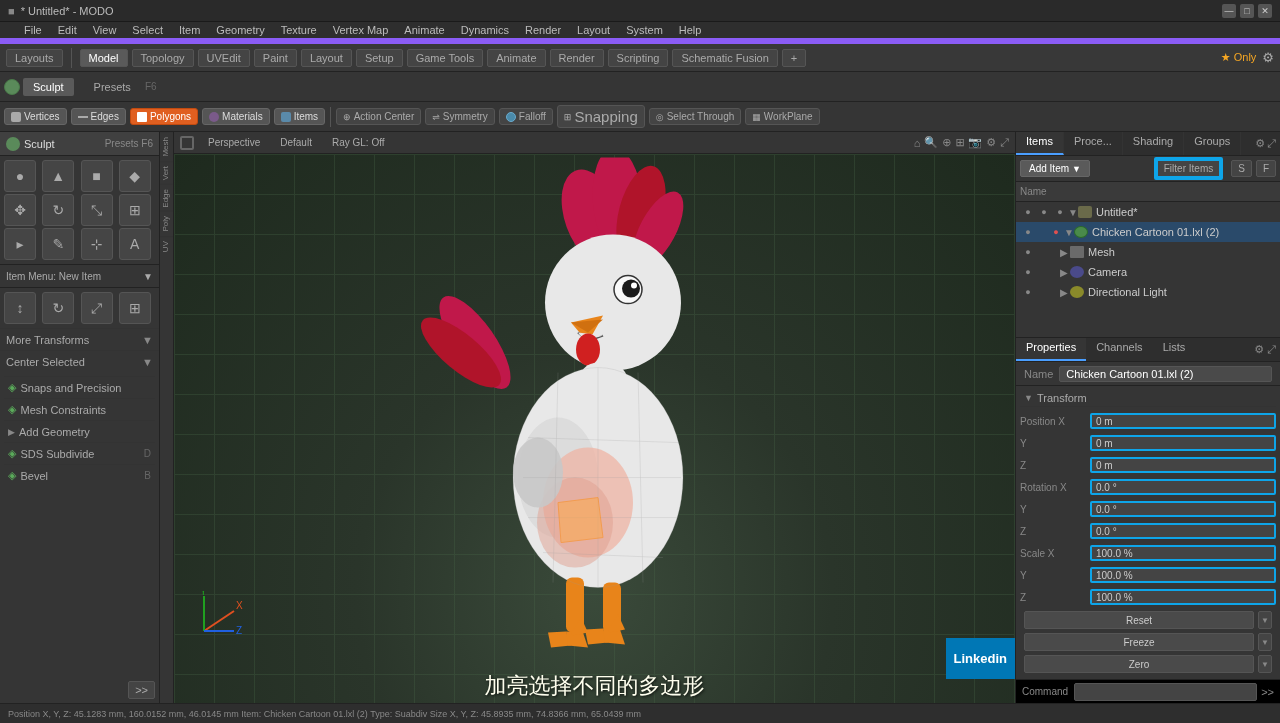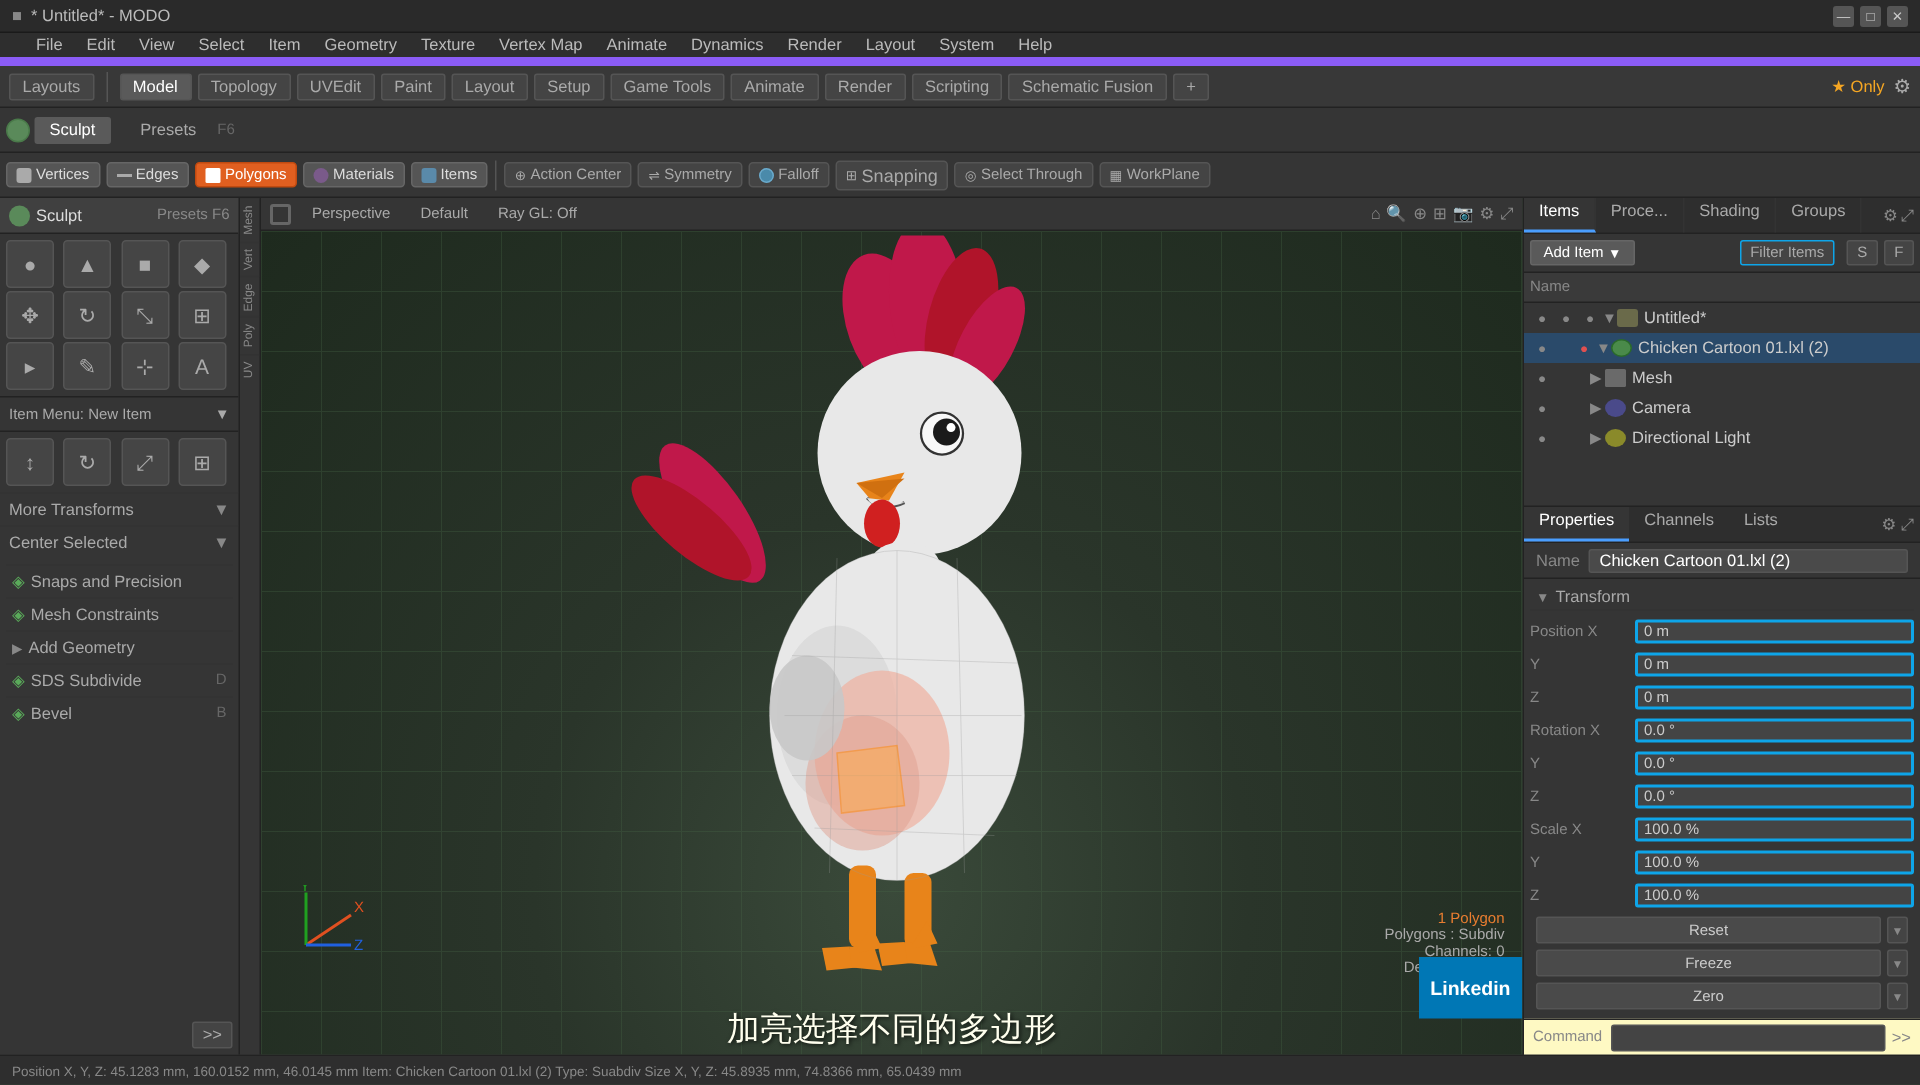--- a/index.html
+++ b/index.html
@@ -88,21 +88,21 @@
     
     #right-tabs { height: 24px; display: flex; background: #2e2e2e; border-bottom: 1px solid #222; }
     .right-tab { padding: 3px 10px; font-size: 11px; color: #aaa; cursor: pointer; border-right: 1px solid #333; }
     .right-tab-active { background: #353535; color: #fff; border-bottom: 2px solid #4a9eff; }
     #right-tab-controls { margin-left: auto; display: flex; align-items: center; padding: 0 4px; gap: 2px; }
     
     
     #items-toolbar { height: 26px; display: flex; align-items: center; padding: 0 4px; gap: 4px; border-bottom: 1px solid #222; }
     .items-tool-btn { padding: 2px 6px; font-size: 10px; color: #aaa; cursor: pointer; background: #444; border-radius: 2px; border: 1px solid #555; }
     .add-item-btn { padding: 2px 8px; font-size: 10px; color: #fff; cursor: pointer; background: #5a5a5a; border-radius: 2px; border: 1px solid #666; display: flex; align-items: center; gap: 3px; }
-    .filter-items-btn { padding: 2px 6px; font-size: 10px; color: #aaa; cursor: pointer; background: #444; border-radius: 2px; border: 1px solid #0ea5e9; margin-left: auto; }
+    .filter-items-btn { padding: 2px 6px; font-size: 10px; color: #aaa; cursor: pointer; background: #444; border-radius: 2px; border: 4px solid #0ea5e9; margin-left: auto; }
     
     
     #items-colheader { height: 20px; display: flex; align-items: center; padding: 0 4px; border-bottom: 1px solid #222; background: #3a3a3a; }
     .items-col { font-size: 10px; color: #888; }
     .items-col-name { flex: 1; }
     
     
     #scene-tree { flex: 1; overflow-y: auto; }
     .tree-row { height: 20px; display: flex; align-items: center; padding: 0 4px; cursor: pointer; }
     .tree-row-selected { background: #2a4a6a; }
@@ -127,21 +127,21 @@
     .prop-row { height: 20px; display: flex; align-items: center; margin-bottom: 2px; }
     .prop-label { width: 70px; font-size: 10px; color: #888; padding-right: 6px; }
     .prop-field { flex: 1; height: 16px; background: #444; border: 2px solid #0ea5e9; border-radius: 2px; display: flex; align-items: center; padding: 0 4px; font-size: 10px; color: #ccc; position: relative; }
     .prop-field-arrows { position: absolute; right: 0; top: 0; bottom: 0; display: flex; flex-direction: column; width: 10px; }
     
     
     .action-row { height: 22px; display: flex; align-items: center; padding: 0 4px; gap: 4px; }
     .action-btn { flex: 1; height: 18px; background: #4a4a4a; border: 1px solid #555; border-radius: 2px; font-size: 10px; color: #ccc; cursor: pointer; display: flex; align-items: center; justify-content: center; }
 
     
-    #command-bar { height: 24px; display: flex; align-items: center; padding: 0 6px; border-top: 1px solid #222; background: #fef9c3; }
+    #command-bar { height: 24px; display: flex; align-items: center; padding: 0 6px; border-top: 1px solid #222; background: #000000; }
     .command-label { font-size: 10px; color: #888; margin-right: 6px; }
     .command-input { flex: 1; height: 18px; background: #444; border: 1px solid #555; border-radius: 2px; font-size: 10px; color: #ccc; padding: 0 4px; }
     #linkedin-badge { position: absolute; bottom: 24px; right: 0; font-size: 13px; color: #fff; background: #0077b5; padding: 13px 8px; font-weight: bold; }
 
     
     ::-webkit-scrollbar { width: 6px; }
     ::-webkit-scrollbar-track { background: #333; }
     ::-webkit-scrollbar-thumb { background: #555; border-radius: 3px; }
   </style>
 </head>
@@ -237,21 +237,21 @@
   <div style="display:flex;align-items:center;padding:2px 6px;border-radius:3px;background:#444;border:1px solid #555;cursor:pointer;gap:3px;margin-left:2px;">
     <span style="font-size:9px;color:#aaa;">⇌</span>
     <span style="font-size:10px;color:#aaa;">Symmetry</span>
   </div>
   <div style="display:flex;align-items:center;padding:2px 6px;border-radius:3px;background:#444;border:1px solid #555;cursor:pointer;gap:3px;margin-left:2px;">
     <div style="width:10px;height:10px;border-radius:50%;background:#4a8aaa;border:1px solid #6aaacc;"></div>
     <span style="font-size:10px;color:#aaa;">Falloff</span>
   </div>
   <div style="display:flex;align-items:center;padding:2px 6px;border-radius:3px;background:#444;border:1px solid #555;cursor:pointer;gap:3px;margin-left:2px;">
     <span style="font-size:9px;color:#aaa;">⊞</span>
-    <span style="font-size:12px;color:#aaa;">Snapping</span>
+    <span style="font-size:15px;color:#aaa;">Snapping</span>
   </div>
   <div style="display:flex;align-items:center;padding:2px 6px;border-radius:3px;background:#444;border:1px solid #555;cursor:pointer;gap:3px;margin-left:2px;">
     <span style="font-size:9px;color:#aaa;">◎</span>
     <span style="font-size:10px;color:#aaa;">Select Through</span>
   </div>
   <div style="display:flex;align-items:center;padding:2px 6px;border-radius:3px;background:#444;border:1px solid #555;cursor:pointer;gap:3px;margin-left:2px;">
     <span style="font-size:9px;color:#aaa;">▦</span>
     <span style="font-size:10px;color:#aaa;">WorkPlane</span>
   </div>
 </div>
@@ -430,28 +430,20 @@
         <svg width="50" height="50" xmlns="http://www.w3.org/2000/svg">
           <line x1="10" y1="40" x2="40" y2="20" stroke="#e05020" stroke-width="2"></line>
           <text x="42" y="18" fill="#e05020" font-size="10">X</text>
           <line x1="10" y1="40" x2="10" y2="5" stroke="#20a020" stroke-width="2"></line>
           <text x="6" y="4" fill="#20a020" font-size="10">Y</text>
           <line x1="10" y1="40" x2="40" y2="40" stroke="#2060e0" stroke-width="2"></line>
           <text x="42" y="43" fill="#2060e0" font-size="10">Z</text>
         </svg>
       </div>
 
-      <div id="viewport-hud">
-        <div class="hud-text">1 Polygon</div>
-        <div class="hud-text2">Polygons : Subdiv</div>
-        <div class="hud-text2">Channels: 0</div>
-        <div class="hud-text2">Deformers: ON</div>
-        <div class="hud-text2">GL: 33,356</div>
-        <div class="hud-text2">20 mm</div>
-      </div>
 
       <div id="subtitle">加亮选择不同的多边形</div>
 
       <div id="linkedin-badge">Linked<span style="font-weight:900;">in</span></div>
     </div>
   </div>
 
   <div id="right-panel">
 
     <div id="right-tabs">

